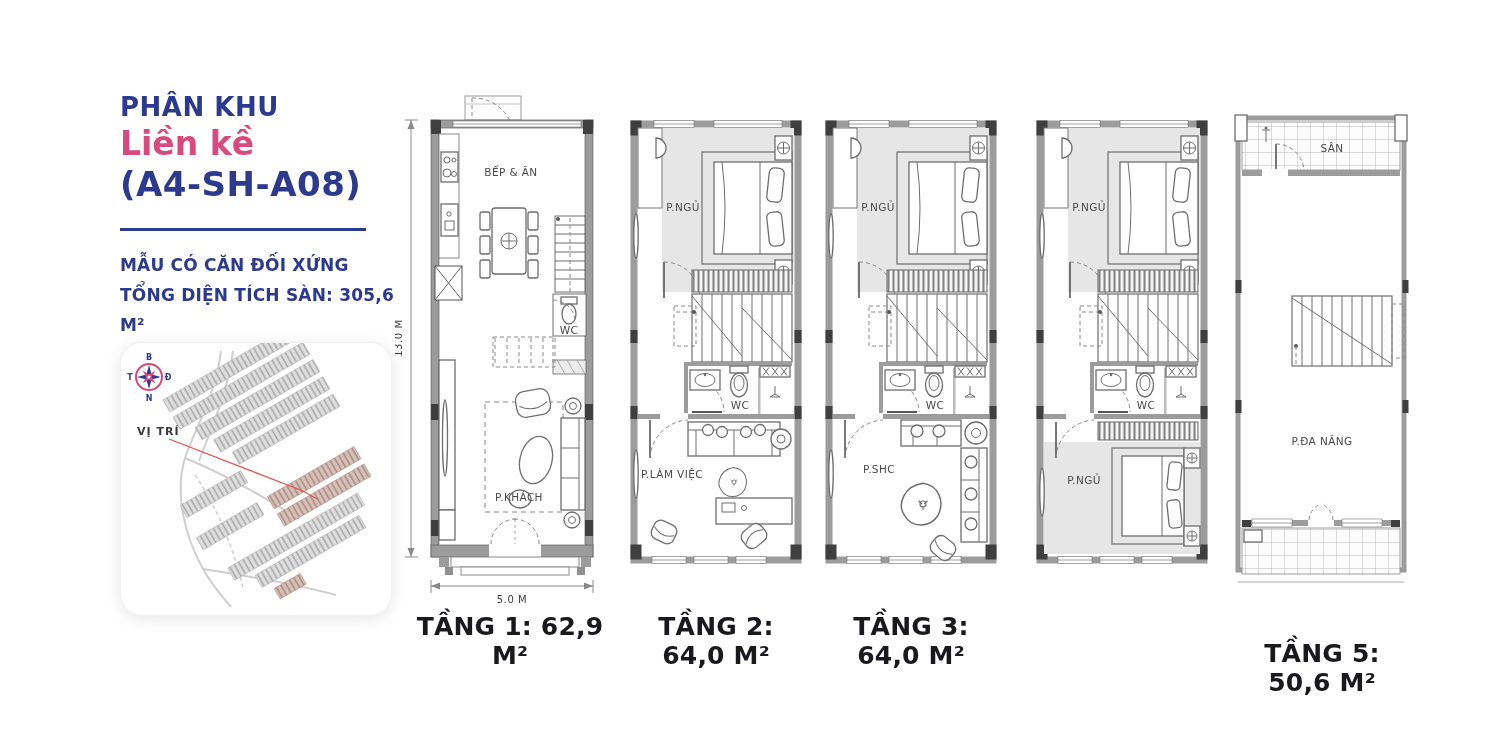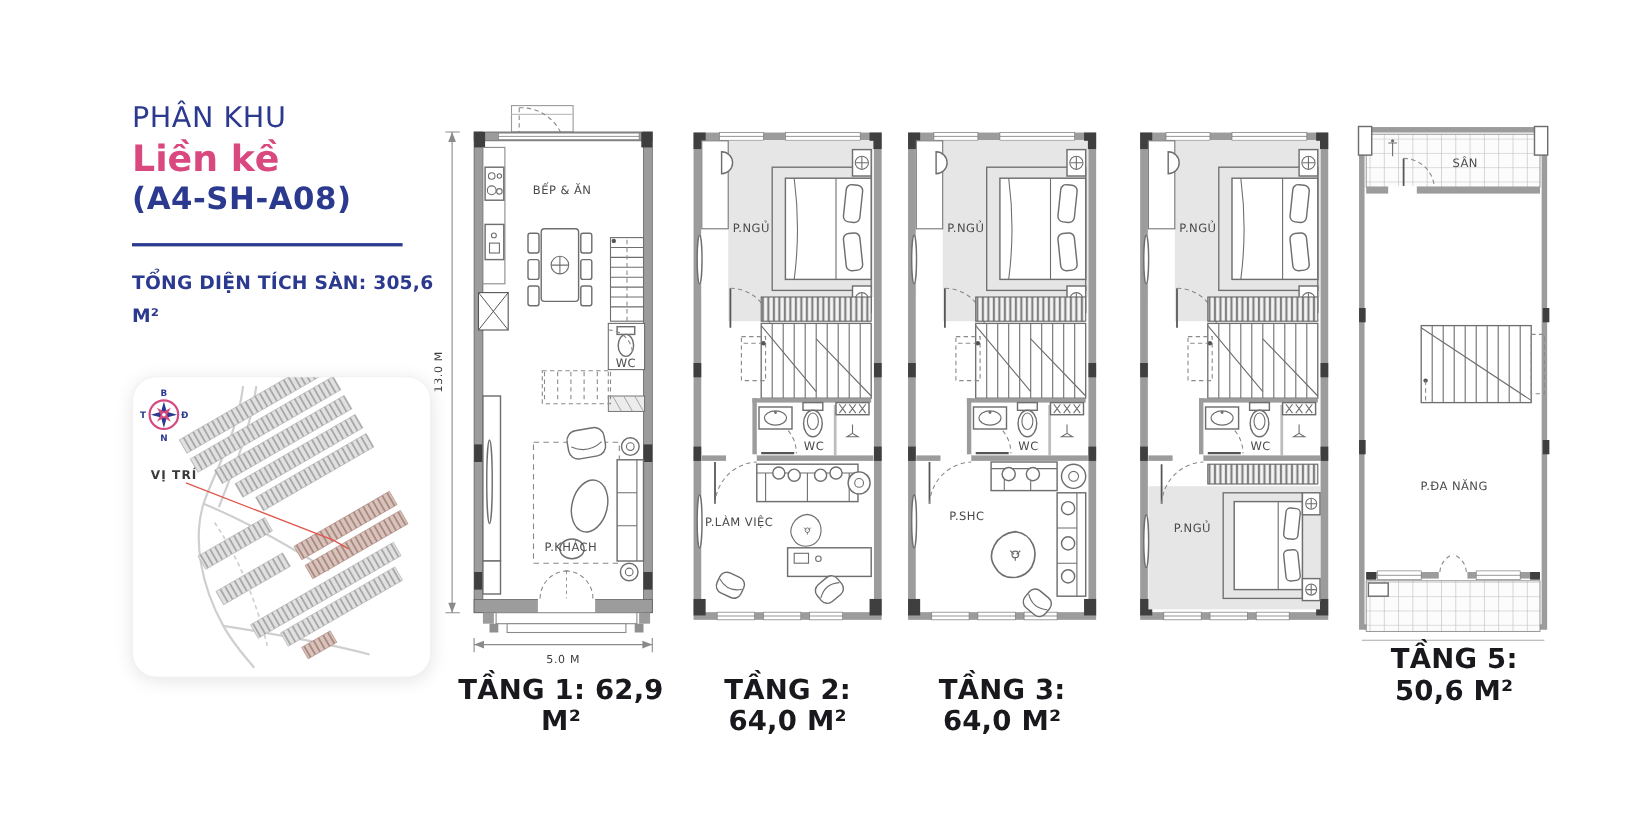--- a/index.html
+++ b/index.html
@@ -1,23 +1,23 @@
 <!DOCTYPE html>
 <html><head>
 <meta charset="utf-8">
 <style>
   html,body{margin:0;padding:0}
   body{width:1500px;height:750px;position:relative;background:#fff;overflow:hidden;
        font-family:"DejaVu Sans","Liberation Sans",sans-serif}
   .sidebar{position:absolute;left:120px;top:92px;width:278px}
   .t-navy{color:#2b3a8f}
   .t-pink{color:#d9487f}
-  .hd1{font-size:26px;font-weight:normal;line-height:1.22;letter-spacing:.5px}
+  .hd1{font-size:26px;font-weight:bold;line-height:1.22;letter-spacing:.5px}
   .hd2{font-size:33px;font-weight:bold;margin-top:2px;line-height:1.1}
-  .hd3{font-size:28px;font-weight:bold;margin-top:2px;letter-spacing:.5px}
+  .hd3{font-size:34px;font-weight:bold;margin-top:2px;letter-spacing:.5px}
   .divider{width:246px;height:3px;background:#2b3a8f;margin:24px 0 20px 0}
   .note{font-size:17px;font-weight:bold;line-height:1.75;letter-spacing:.2px}
   .map-card{position:absolute;left:120px;top:342px;width:270px;height:272px;background:#fff;
             border:1px solid #f1f1f1;border-radius:22px;box-shadow:0 3px 16px rgba(0,0,0,.10)}
   .plan{position:absolute}
   .cap{position:absolute;left:0;width:100%;text-align:center;font-size:25px;font-weight:bold;
        color:#18181d;letter-spacing:.2px}
   svg text{font-family:"DejaVu Sans","Liberation Sans",sans-serif}
   .room{font-size:10.5px;fill:#4a4a4a;letter-spacing:.4px;text-anchor:middle}
   .dim{font-size:10px;fill:#3c3c3c;text-anchor:middle;letter-spacing:.6px}
@@ -143,20 +143,21 @@
 </svg>
 
 <aside class="sidebar">
   <div class="hd1 t-navy">
     <div>PHÂN KHU</div>
   </div>
   <div class="hd2 t-pink">Liền kề</div>
   <div class="hd3 t-navy">(A4-SH-A08)</div>
   <div class="divider"></div>
   <div class="note t-navy">
+    <div>MẪU CÓ CĂN ĐỐI XỨNG</div>
     <div>TỔNG DIỆN TÍCH SÀN: 305,6 M²</div>
   </div>
 </aside>
 
 <div class="map-card">
   <svg class="mapsvg" viewBox="0 0 268 270" width="268" height="270">
     <g stroke="#cfcfcf" fill="none" stroke-width="2">
       <path d="M100 8 C 94 55 74 85 64 115 C 54 148 62 190 82 226 C 92 244 102 254 110 264"></path>
       <path d="M64 115 C 96 128 140 152 178 176"></path>
       <path d="M82 226 C 120 232 170 240 215 252"></path>
@@ -446,14 +447,14 @@
       <line x1="110" y1="423" x2="150" y2="423" stroke="#777" stroke-width=".7"></line>
       <rect x="76" y="419" width="26" height="8" fill="#fff"></rect>
       <path class="darc" d="M77 420 A 18 18 0 0 1 89 404 M101 420 A 18 18 0 0 0 89 404"></path>
       <rect class="blk" x="10" y="420" width="9" height="7"></rect>
       <rect class="blk" x="159" y="420" width="9" height="7"></rect>
       <rect x="10" y="428" width="158" height="46" fill="url(#tile)" stroke="#888" stroke-width=".8"></rect>
       <rect class="fix" x="12" y="430" width="18" height="12"></rect>
       <line x1="6" y1="482" x2="172" y2="482" stroke="#ababab"></line>
     </g>
   </svg>
-  <figcaption class="cap" style="top:484px">TẦNG 5: 50,6 M²</figcaption>
+  <figcaption class="cap" style="top:539px">TẦNG 5: 50,6 M²</figcaption>
 </figure>
 
 </body></html>

